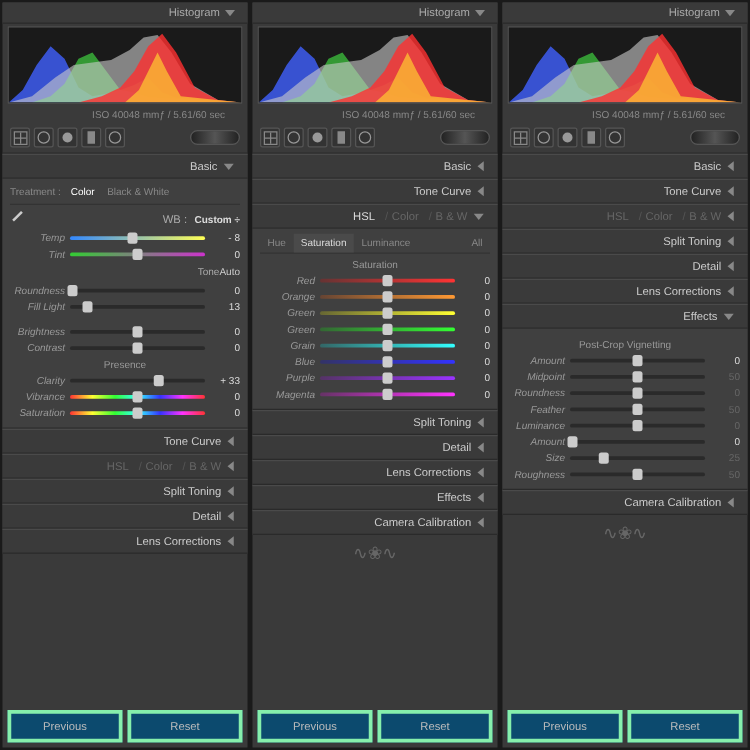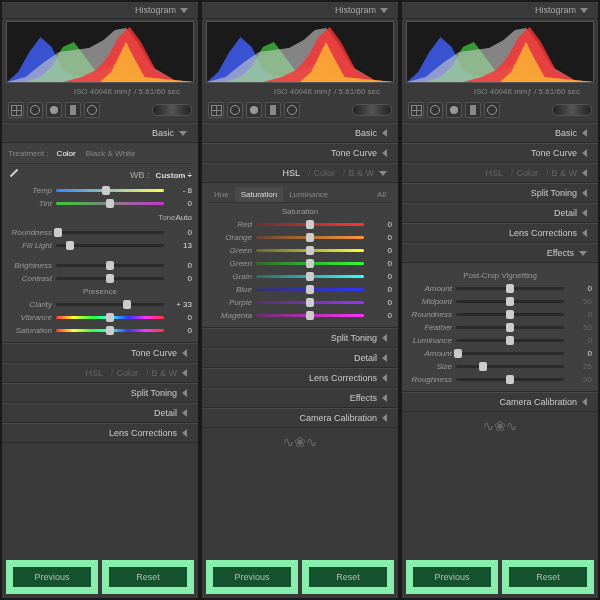--- a/index.html
+++ b/index.html
@@ -48,21 +48,21 @@
 .treat .t3 { color:#888; }
 .wbrow { display:flex; align-items:center; justify-content:space-between; margin:3px 0 1px; }
 .dropper { width:14px;height:14px;margin-right:auto; }
 .dropper::after{content:'';display:block;width:2px;height:10px;background:#ccc;transform:rotate(45deg);margin-left:5px;}
 .tonehdr { display:flex; justify-content:flex-end; padding:2px 0; font-size:8px; }
 .tonehdr .auto { color:#ccc; }
 .tabs { display:flex; gap:0; margin-bottom:4px; font-size:8px; border-bottom:1px solid #333; }
 .tab { padding:3px 6px; color:#888; cursor:pointer; }
 .tab.active { color:#ddd; background:#4a4a4a; }
 .btns { display:flex; gap:4px; padding:4px; margin-top:auto; }
-.btn { flex:1; background:#14532d; border:7px solid #86efac; padding:5px; text-align:center; color:#bbb; font-size:9px; cursor:pointer; }
+.btn { flex:1; background:#0c4a6e; border:3px solid #86efac; padding:5px; text-align:center; color:#bbb; font-size:9px; cursor:pointer; }
 .orn { text-align:center; padding:6px; color:#666; font-size:14px; }
 .styleval { color:#ddd; font-size:8px;font-weight:bold; }
 </style>
 </head>
 <body>
 
 <div class="panel">
   <div class="hdr">
       <span>Histogram</span>
       <span class="tri"></span>

